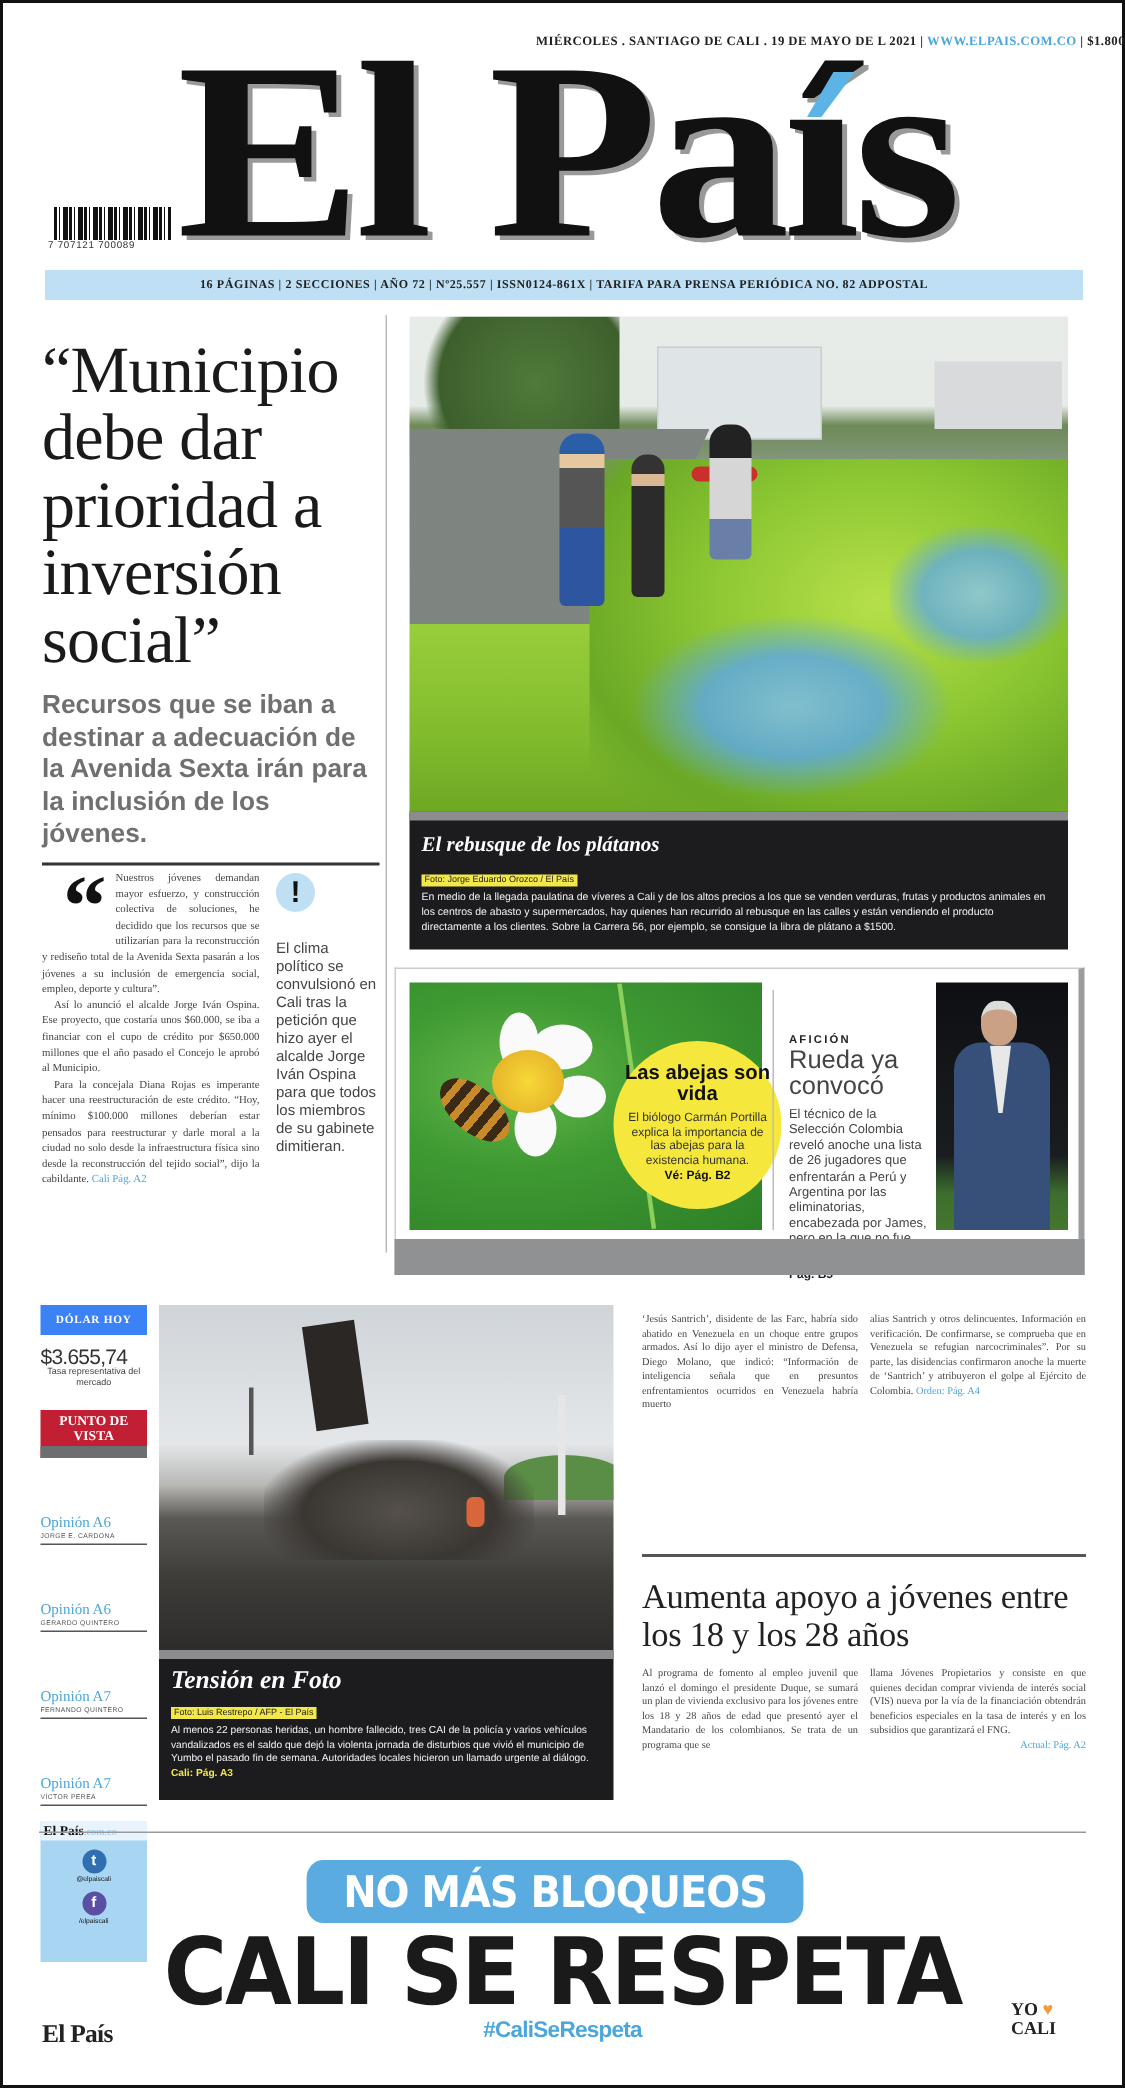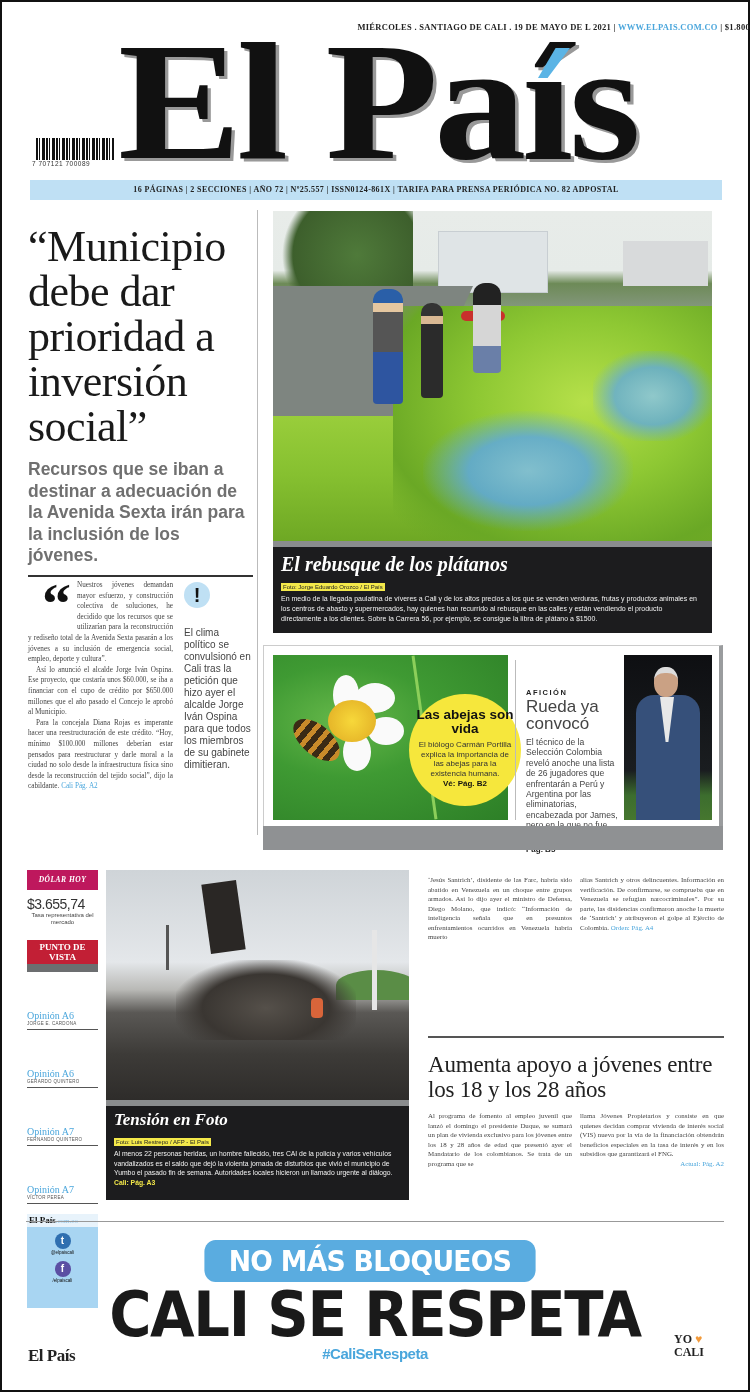--- a/index.html
+++ b/index.html
@@ -39,21 +39,21 @@
   .main-photo .tree1 { position: absolute; top: 0; left: 0; width: 140px; height: 110px; background: radial-gradient(circle at 60% 40%, #4f7a3a 0, #3d5f2c 60%, transparent 70%); }
   .main-photo .road { position: absolute; top: 75px; left: 0; width: 200px; height: 130px; background: #7e8580; clip-path: polygon(0 0, 100% 0, 70% 100%, 0 100%); }
   .main-photo .plant1 { position: absolute; top: 95px; left: 120px; width: 320px; height: 240px; background: radial-gradient(ellipse at 60% 40%, #b6e04a 0, #8ec833 40%, #6aa825 75%, transparent 90%); }
   .main-photo .tarp1 { position: absolute; top: 200px; left: 150px; width: 210px; height: 120px; background: radial-gradient(ellipse at 50% 50%, #7fbde8 0, #5ea8df 40%, transparent 72%); opacity: 0.85; }
   .main-photo .tarp2 { position: absolute; top: 140px; left: 320px; width: 120px; height: 90px; background: radial-gradient(ellipse at 50% 50%, #8cc6ee 0, #62aadd 45%, transparent 75%); opacity: 0.8; }
   .main-photo .person1 { position: absolute; top: 78px; left: 100px; width: 30px; height: 115px; background: linear-gradient(180deg, #2a5fa8 0 12%, #e5c7a0 12% 20%, #555 20% 55%, #2e55a0 55% 100%); border-radius: 12px 12px 4px 4px; }
   .main-photo .person2 { position: absolute; top: 92px; left: 148px; width: 22px; height: 95px; background: linear-gradient(180deg, #333 0 14%, #d9b893 14% 22%, #2b2b2b 22% 100%); border-radius: 10px 10px 4px 4px; }
   .main-photo .person3 { position: absolute; top: 72px; left: 200px; width: 28px; height: 90px; background: linear-gradient(180deg, #222 0 25%, #d6d6d6 25% 70%, #6a7fa8 70% 100%); border-radius: 12px 12px 4px 4px; }
   .main-photo .red-sleeve { position: absolute; top: 100px; left: 188px; width: 44px; height: 10px; background: #c9302c; border-radius: 5px; }
   .caption-box { position: absolute; top: 541px; left: 273px; width: 439px; height: 92px; background: #1c1c1e; border-top: 6px solid #8a8c8e; padding: 6px 8px; }
-  .caption-title { font-family: "Liberation Serif", serif; font-style: italic; font-weight: bold; font-size: 20px; color: #fff; line-height: 22px; }
+  .caption-title { font-family: "Liberation Serif", serif; font-style: italic; font-weight: bold; font-size: 14px; color: #fff; line-height: 22px; }
   .credit { display: inline-block; background: #f3e84a; color: #222; font-family: "Liberation Sans", sans-serif; font-size: 6px; line-height: 8px; padding: 0 2px; margin-top: 2px; }
   .caption-text { font-family: "Liberation Sans", sans-serif; font-size: 7px; line-height: 10px; color: #f2f2f2; margin-top: 1px; }
 
   
   .teaser-band { position: absolute; top: 645px; left: 263px; width: 460px; height: 205px; border: 1px solid #ccc; border-right: 4px solid #9a9c9e; }
   .bee-photo { position: absolute; top: 9px; left: 9px; width: 235px; height: 165px; overflow: hidden; background: radial-gradient(ellipse at 30% 40%, #66b84a 0, #3f9a33 40%, #2d7f27 100%); }
   .bee-photo .petal { position: absolute; background: #fafafa; border-radius: 50%; }
   .bee-photo .center { position: absolute; top: 45px; left: 55px; width: 48px; height: 42px; border-radius: 50%; background: radial-gradient(circle, #f7d83a 0, #e7b82a 70%); }
   .bee-photo .bee { position: absolute; top: 70px; left: 16px; width: 55px; height: 30px; border-radius: 50%; transform: rotate(40deg); background: repeating-linear-gradient(90deg, #3b2a15 0 6px, #c98a2a 6px 11px); }
   .bee-photo .stem { position: absolute; top: 0; left: 150px; width: 3px; height: 165px; background: #8ccf5a; transform: rotate(-8deg); }
@@ -66,21 +66,21 @@
   .sport-kicker { font-family: "Liberation Sans", sans-serif; font-weight: bold; font-size: 7.5px; letter-spacing: 1.5px; color: #222; }
   .sport-title { font-family: "Liberation Sans", sans-serif; font-size: 17px; line-height: 17px; color: #444; margin-top: 1px; }
   .sport-text { font-family: "Liberation Sans", sans-serif; font-size: 8.6px; line-height: 10.4px; color: #444; margin-top: 5px; }
   .sport-ref { font-family: "Liberation Sans", sans-serif; font-weight: bold; font-size: 8px; color: #222; margin-top: 4px; }
   .coach-photo { position: absolute; top: 9px; left: 360px; width: 88px; height: 165px; overflow: hidden; background: linear-gradient(180deg, #0e0f12 0, #1a1d20 70%, #3c6d2e 85%, #46772f 100%); }
   .coach-photo .head { position: absolute; top: 12px; left: 30px; width: 24px; height: 30px; border-radius: 45%; background: #caa184; border-top: 6px solid #dcdcdc; }
   .coach-photo .suit { position: absolute; top: 40px; left: 12px; width: 64px; height: 128px; background: #36507a; border-radius: 18px 18px 4px 4px; }
   .coach-photo .shirt { position: absolute; top: 42px; left: 36px; width: 14px; height: 45px; background: #e8e8e8; clip-path: polygon(0 0, 100% 0, 60% 100%, 40% 100%); }
   .grey-strip { position: absolute; top: 826px; left: 263px; width: 460px; height: 24px; background: #8f9193; }
   .side-col { position: absolute; top: 870px; left: 27px; width: 71px; }
-  .dolar-label { background: #be185d; color: #fff; text-align: center; font-family: "Liberation Serif", serif; font-weight: bold; font-size: 7.5px; line-height: 20px; letter-spacing: 0.5px; font-style: italic; }
+  .dolar-label { background: #3b82f6; color: #fff; text-align: center; font-family: "Liberation Serif", serif; font-weight: bold; font-size: 7.5px; line-height: 20px; letter-spacing: 0.5px; }
   .dolar-value { font-family: "Liberation Sans", sans-serif; font-size: 14px; color: #333; margin-top: 6px; letter-spacing: -0.5px; }
   .dolar-note { font-family: "Liberation Sans", sans-serif; font-size: 6px; line-height: 7px; color: #444; text-align: center; }
   .pdv { margin-top: 14px; background: #c21f35; color: #fff; text-align: center; font-family: "Liberation Serif", serif; font-weight: bold; font-size: 9px; line-height: 9.5px; padding: 3px 0 2px; border-bottom: 8px solid #6c6e70; }
   .op-item { padding: 6px 0 3px; border-bottom: 1.5px solid #555; }
   .op-title { font-family: "Liberation Serif", serif; font-size: 10px; color: #4aa6dc; margin-top: 32px; }
   .op-author { font-family: "Liberation Sans", sans-serif; font-size: 4.5px; color: #555; letter-spacing: 0.3px; }
   .social-box { margin-top: 10px; background: #a8d5f2; height: 94px; position: relative; }
   .social-head { background: #e8f3fb; font-family: "Liberation Serif", serif; font-weight: bold; font-size: 9px; line-height: 12px; padding-left: 2px; color: #111; }
   .social-head span { color: #8ec6ea; font-weight: normal; font-size: 7px; }
   .social-icon { width: 16px; height: 16px; border-radius: 50%; margin: 6px auto 1px; background: #2f6fb0; color: #fff; text-align: center; font-family: "Liberation Sans", sans-serif; font-weight: bold; font-size: 10px; line-height: 16px; }

